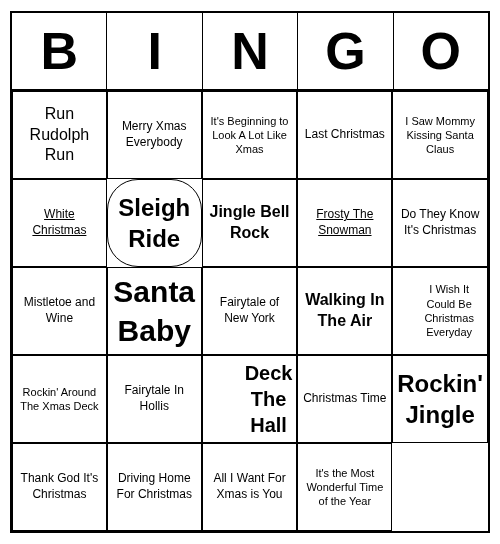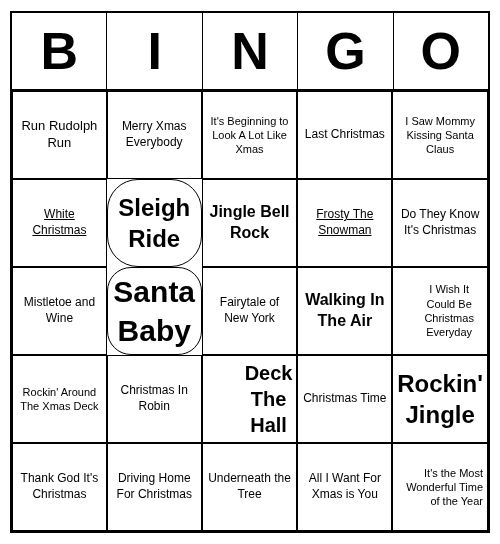--- a/index.html
+++ b/index.html
@@ -54,39 +54,38 @@
 
 <div class="bingo-card">
   <div class="bingo-header">
   <div class="bingo-letter">B</div>
       <div class="bingo-letter">I</div>
       <div class="bingo-letter">N</div>
       <div class="bingo-letter">G</div>
       <div class="bingo-letter">O</div>
     </div>
   <div class="bingo-grid">
-  <div class="bingo-cell" style="font-size: 13px;">Run Rudolph Run</div>
+  <div class="bingo-cell" style="font-size: 16px;">Run Rudolph Run</div>
       <div class="bingo-cell" style="font-size: 12px;">Merry Xmas Everybody</div>
       <div class="bingo-cell" style="font-size: 11px;">It's Beginning to Look A Lot Like Xmas</div>
       <div class="bingo-cell" style="font-size: 12px;">Last Christmas</div>
       <div class="bingo-cell" style="font-size: 11px;">I Saw Mommy Kissing Santa Claus</div>
       <div class="bingo-cell" style="font-size: 12px; text-decoration: underline;">White Christmas</div>
       <div class="bingo-cell" style="font-size: 24px; font-weight: bold; border-radius: 31px;">Sleigh Ride</div>
       <div class="bingo-cell" style="font-size: 16px; font-weight: bold;">Jingle Bell Rock</div>
       <div class="bingo-cell" style="font-size: 12px; text-decoration: underline;">Frosty The Snowman</div>
       <div class="bingo-cell" style="font-size: 12px;">Do They Know It's Christmas</div>
       <div class="bingo-cell" style="font-size: 12px;">Mistletoe and Wine</div>
-      <div class="bingo-cell" style="font-size: 30px; font-weight: bold; border-radius: 24px;">Santa Baby</div>
+      <div class="bingo-cell" style="font-size: 30px; font-weight: bold;">Santa Baby</div>
       <div class="bingo-cell" style="font-size: 12px;">Fairytale of New York</div>
       <div class="bingo-cell" style="font-size: 16px; font-weight: bold;">Walking In The Air</div>
       <div class="bingo-cell" style="font-size: 11px; padding-left: 22px;">I Wish It Could Be Christmas Everyday</div>
       <div class="bingo-cell" style="font-size: 11px;">Rockin' Around The Xmas Deck</div>
-      <div class="bingo-cell" style="font-size: 12px;">Christmas In Robin</div>
+      <div class="bingo-cell" style="font-size: 12px;">Fairytale In Hollis</div>
       <div class="bingo-cell" style="font-size: 20px; font-weight: bold; padding-left: 42px;">Deck The Hall</div>
       <div class="bingo-cell" style="font-size: 12px;">Christmas Time</div>
       <div class="bingo-cell" style="font-size: 24px; font-weight: bold;">Rockin' Jingle</div>
       <div class="bingo-cell" style="font-size: 12px;">Thank God It's Christmas</div>
       <div class="bingo-cell" style="font-size: 12px;">Driving Home For Christmas</div>
-      <div class="bingo-cell" style="font-size: 12px;">Underneath the Tree</div>
       <div class="bingo-cell" style="font-size: 12px;">All I Want For Xmas is You</div>
-      <div class="bingo-cell" style="font-size: 11px; text-align: right;">It's the Most Wonderful Time of the Year</div>
+      <div class="bingo-cell" style="font-size: 11px;">It's the Most Wonderful Time of the Year</div>
     </div>
 </div>
 
 </body></html>

